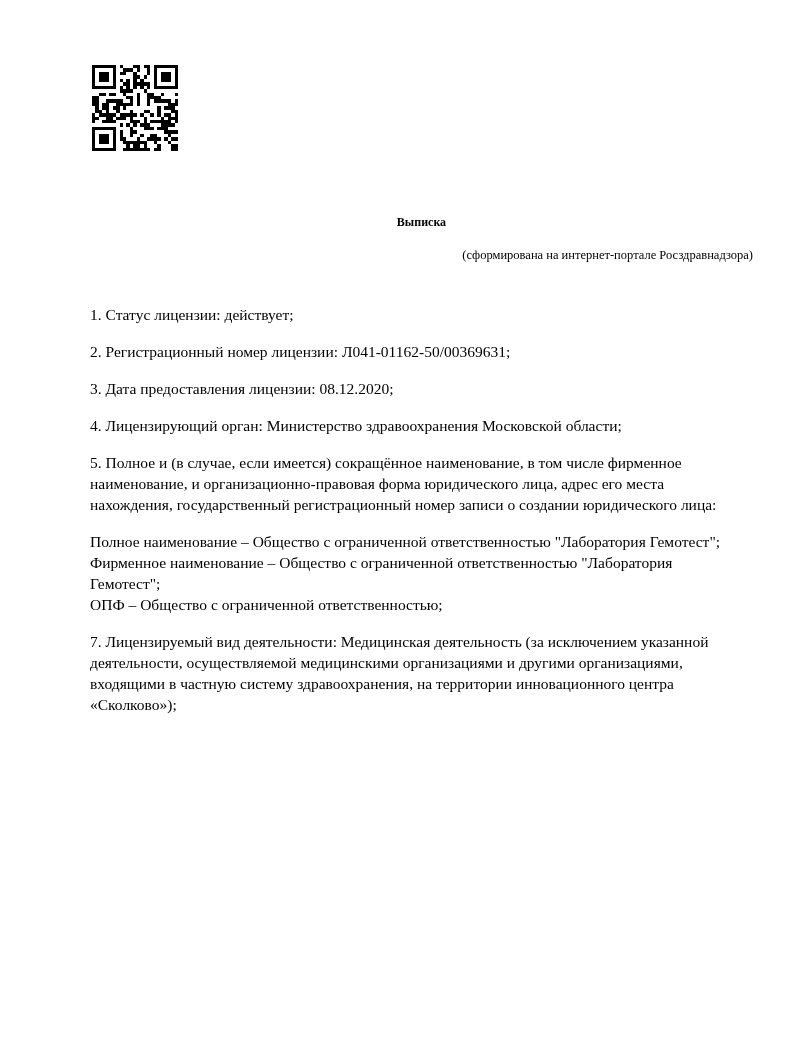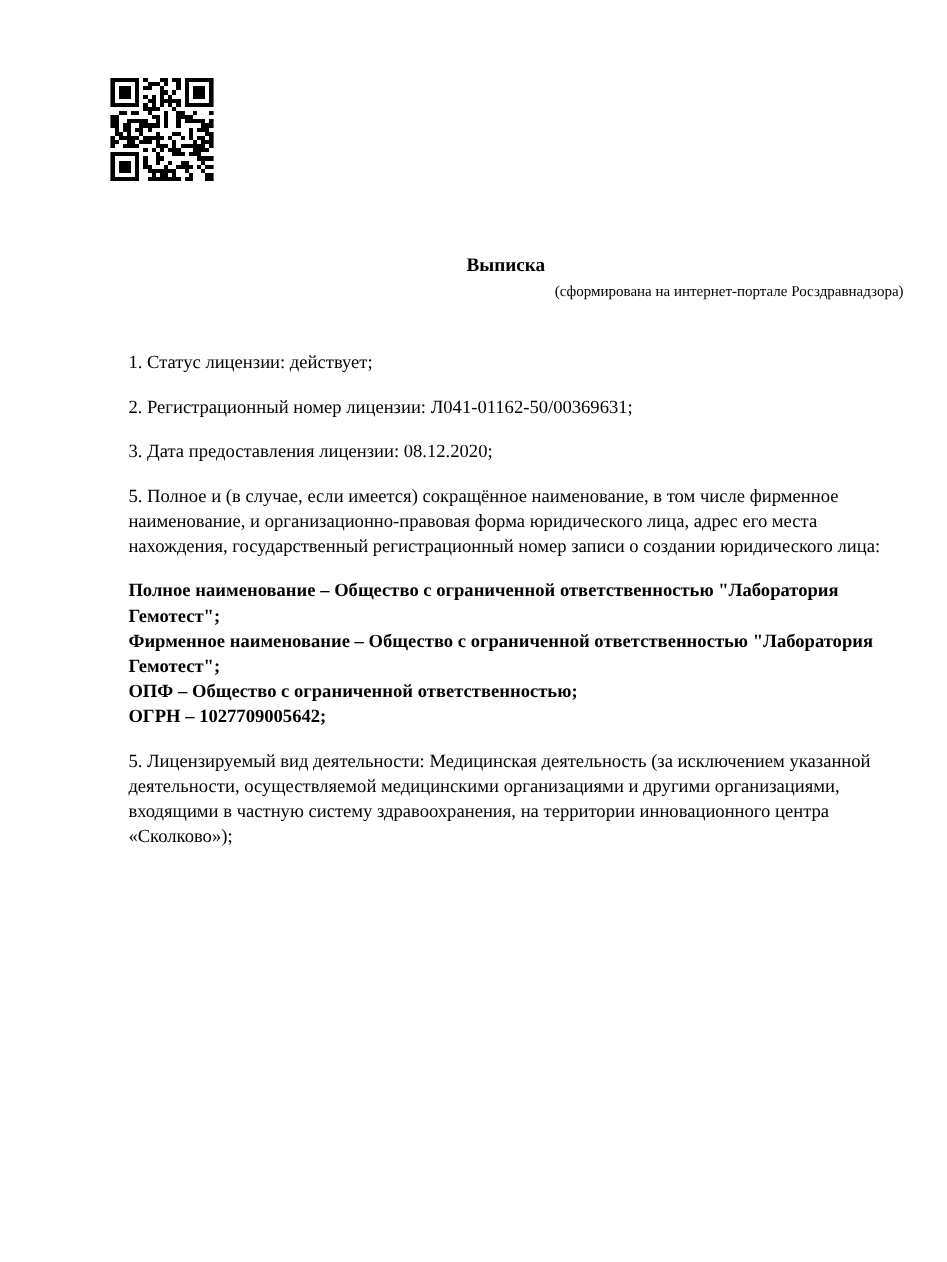--- a/index.html
+++ b/index.html
@@ -21,46 +21,44 @@
   .qr {
     margin: 65px 0 0 2px;
     width: 86px;
     height: 86px;
     line-height: 0;
   }
   .title-block {
     margin-top: 58px;
     text-align: center;
     font-weight: bold;
-    font-size: 16px;
+    font-size: 12px;
     line-height: 26px;
   }
   .subtitle {
-    margin-top: 1px;
+    margin-top: 13px;
     text-align: right;
     font-size: 12.5px;
     line-height: 14px;
   }
   .body-text {
     margin-top: 42px;
     font-size: 15.5px;
     line-height: 21px;
-    margin-left: 17px;
   }
   .body-text p {
     margin: 0 0 16px 0;
     max-width: 645px;
   }
   .detail-block {
     margin: 0 0 16px 0;
   }
   .detail-block div {
     margin: 0;
     max-width: 645px;
-    font-weight: bold;
   }
 </style>
 </head>
 <body>
 
 <div class="page">
 
   <div class="qr">
     <svg viewBox="0 0 25 25" width="86" height="86" fill="#000000" shape-rendering="crispEdges">
         <rect x="0" y="0" width="1" height="1"></rect>
@@ -389,25 +387,25 @@
   <div class="title-block">
     <div>Выписка</div>
   </div>
 
   <div class="subtitle">(сформирована на интернет-портале Росздравнадзора)</div>
 
   <div class="body-text">
     <p>1. Статус лицензии: действует;</p>
     <p>2. Регистрационный номер лицензии: Л041-01162-50/00369631;</p>
     <p>3. Дата предоставления лицензии: 08.12.2020;</p>
+    <p>4. Лицензирующий орган: Министерство здравоохранения Московской области;</p>
     <p>5. Полное и (в случае, если имеется) сокращённое наименование, в том числе фирменное наименование, и организационно-правовая форма юридического лица, адрес его места нахождения, государственный регистрационный номер записи о создании юридического лица:</p>
 
     <div class="detail-block">
       <div>Полное наименование – Общество с ограниченной ответственностью "Лаборатория Гемотест";</div>
       <div>Фирменное наименование – Общество с ограниченной ответственностью "Лаборатория Гемотест";</div>
       <div>ОПФ – Общество с ограниченной ответственностью;</div>
-      <div>ОГРН – 1027709005642;</div>
     </div>
 
-    <p>5. Лицензируемый вид деятельности: Медицинская деятельность (за исключением указанной деятельности, осуществляемой медицинскими организациями и другими организациями, входящими в частную систему здравоохранения, на территории инновационного центра «Сколково»);</p>
+    <p>7. Лицензируемый вид деятельности: Медицинская деятельность (за исключением указанной деятельности, осуществляемой медицинскими организациями и другими организациями, входящими в частную систему здравоохранения, на территории инновационного центра «Сколково»);</p>
   </div>
 
 </div>
 
 </body></html>

